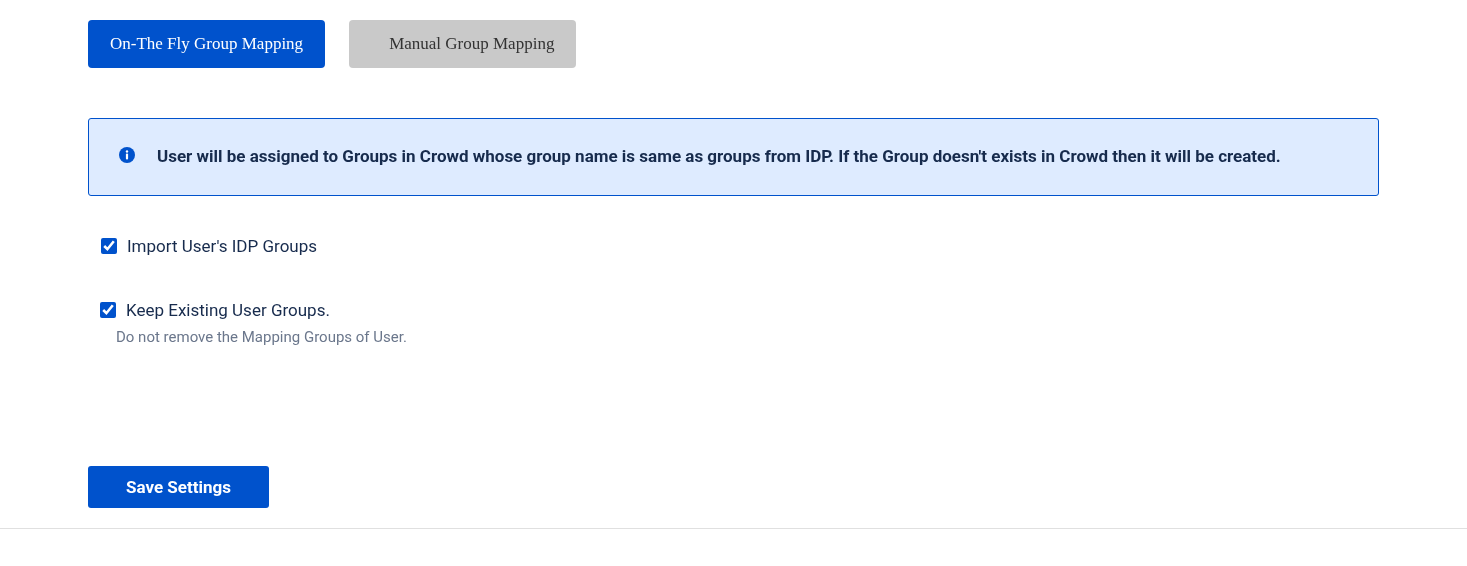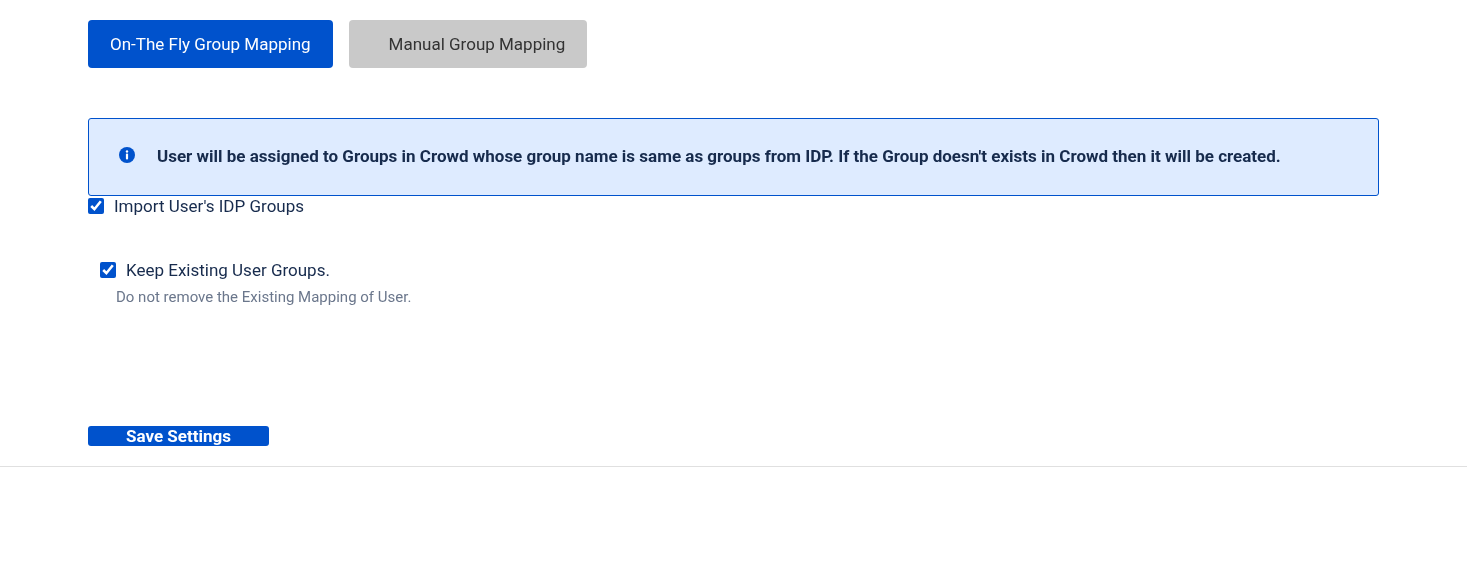--- a/index.html
+++ b/index.html
@@ -8,22 +8,23 @@
       padding: 0;
     }
     body {
       font-family: -apple-system, BlinkMacSystemFont, "Segoe UI", Roboto, Helvetica, Arial, sans-serif;
       background: #ffffff;
       padding: 20px 88px;
       color: #172b4d;
     }
     .tabs {
       display: flex;
-      gap: 16px;
+      gap: 24px;
       margin-bottom: 50px;
+      font-family: Liberation Serif, serif;
     }
     .tab {
       padding: 14px 22px;
       border-radius: 4px;
       font-size: 17px;
       font-weight: 400;
       cursor: pointer;
       border: none;
       font-family: inherit;
     }
@@ -37,20 +38,21 @@
       padding-left: 40px;
     }
     .info-box {
       background: #deebff;
       border: 1px solid #0052cc;
       border-radius: 3px;
       padding: 26px 30px;
       display: flex;
       align-items: flex-start;
       gap: 22px;
+      margin-bottom: 40px;
     }
     .info-icon {
       flex-shrink: 0;
       width: 16px;
       height: 16px;
       margin-top: 2px;
     }
     .info-icon svg {
       display: block;
     }
@@ -58,20 +60,21 @@
       font-size: 17px;
       font-weight: 700;
       color: #172b4d;
       line-height: 1.4;
     }
     .checkbox-row {
       display: flex;
       align-items: center;
       gap: 10px;
       margin-bottom: 14px;
+      margin-left: 13px;
     }
     .checkbox-row.indented {
       margin-left: 12px;
       margin-top: 44px;
     }
     input[type="checkbox"] {
       width: 16px;
       height: 16px;
       accent-color: #0052cc;
       cursor: pointer;
@@ -84,21 +87,21 @@
       font-size: 15px;
       color: #6b778c;
       margin-left: 28px;
       margin-top: -6px;
     }
     .save-button {
       margin-top: 120px;
       background: #0052cc;
       color: #ffffff;
       border: none;
-      padding: 0 38px;
+      padding: 11px 38px;
       font-size: 17px;
       font-weight: 700;
       border-radius: 3px;
       cursor: pointer;
       font-family: inherit;
     }
     .divider {
       margin-top: 20px;
       border: none;
       border-top: 1px solid #e0e0e0;
@@ -129,20 +132,20 @@
 
 <div class="checkbox-row">
   <input type="checkbox" checked="" style="">
   <span class="checkbox-label">Import User's IDP Groups</span>
 </div>
 
 <div class="checkbox-row indented">
   <input type="checkbox" checked="" style="">
   <span class="checkbox-label">Keep Existing User Groups.</span>
 </div>
-<div class="helper-text">Do not remove the Existing Mapping of User.</div>
+<div class="helper-text">Do not remove the Mapping Groups of User.</div>
 
 <button class="save-button">Save Settings</button>
 
 <hr class="divider">
 
 
 
 
 </body></html>

